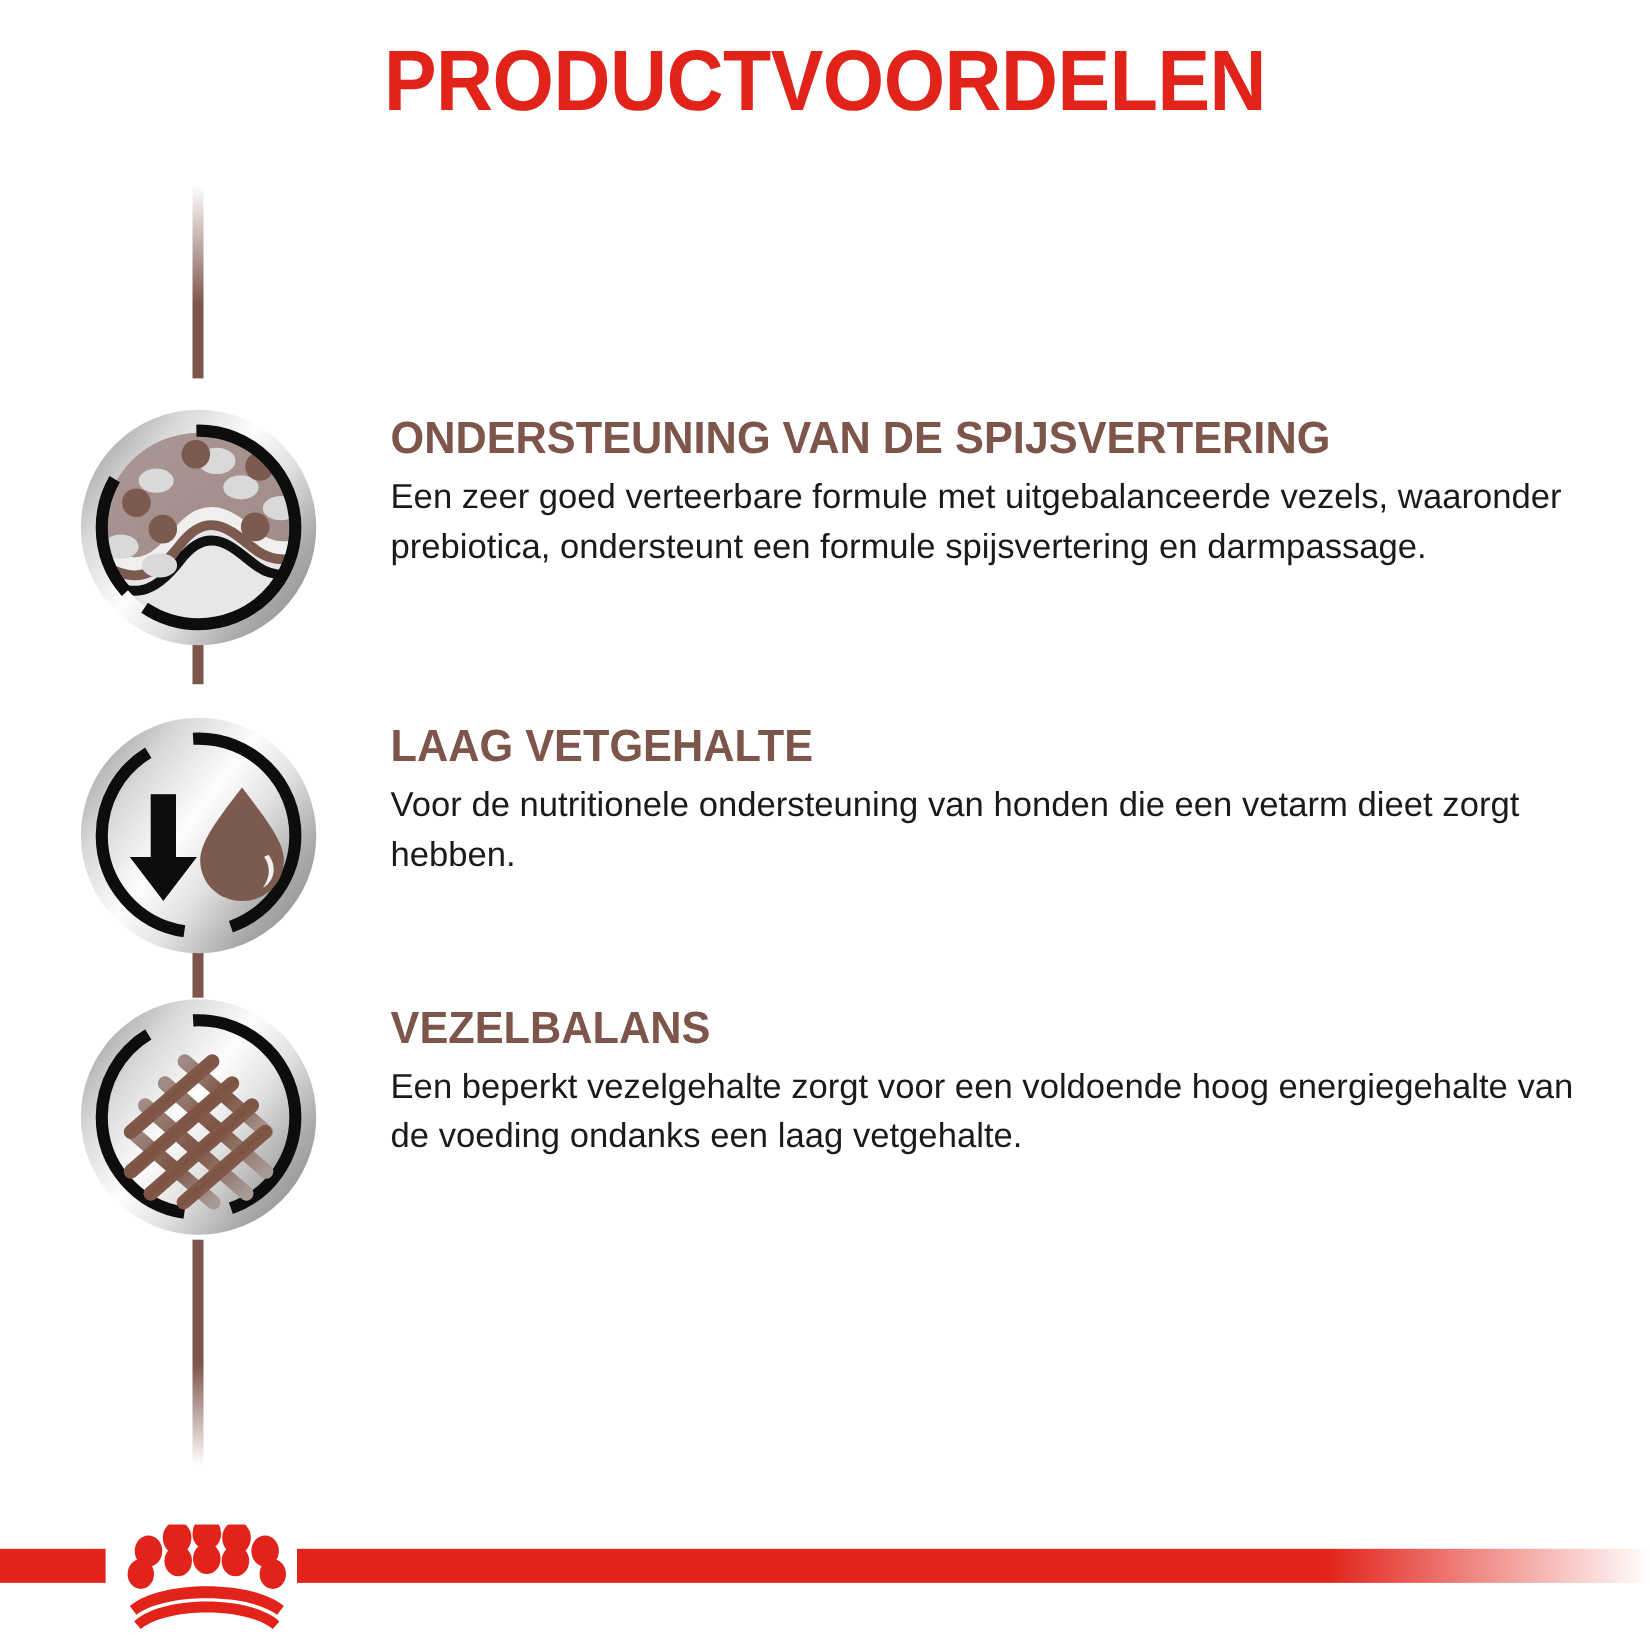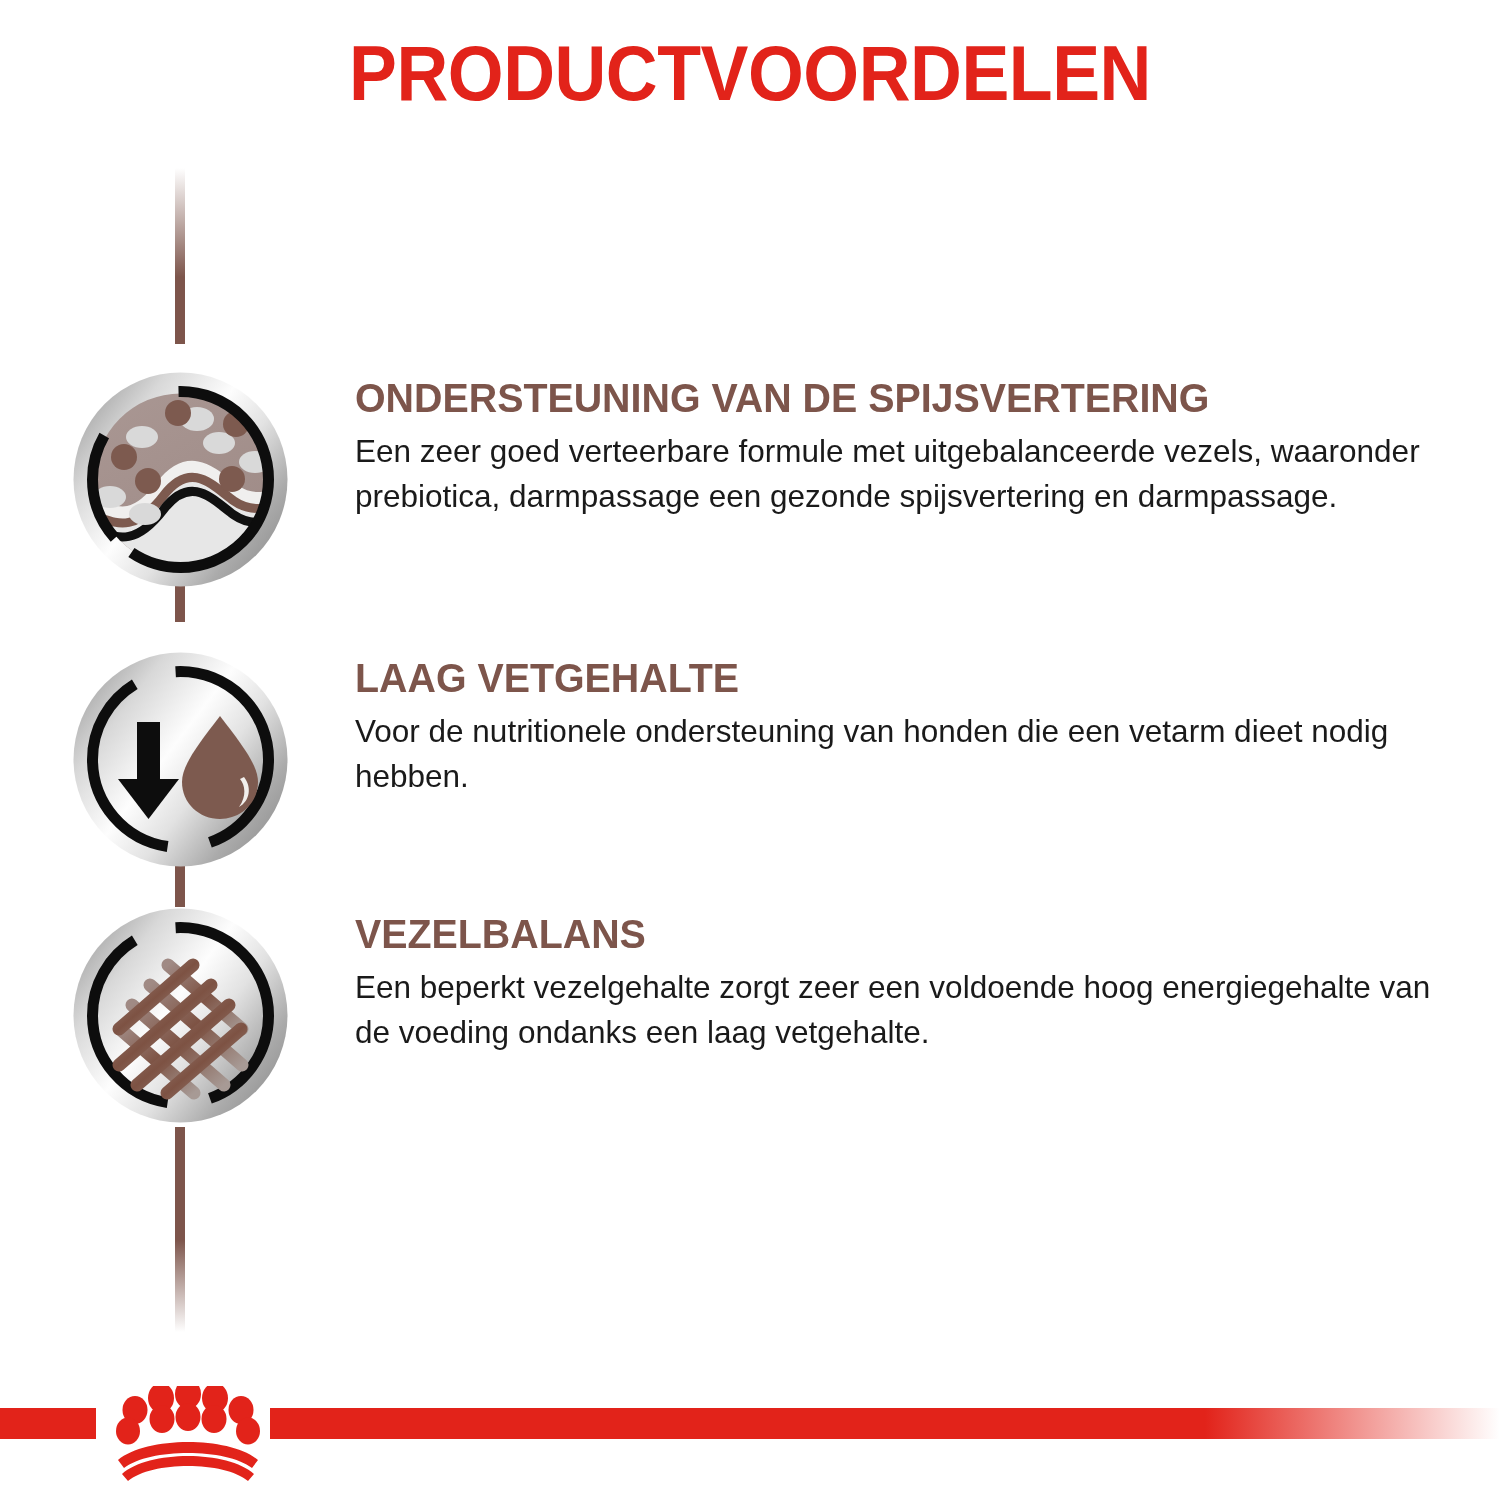--- a/index.html
+++ b/index.html
@@ -195,21 +195,21 @@
 
         <path d="M 108.5 18 m -87 0 a 87 87 0 1 1 174 0" fill="none" stroke="#0d0d0d" stroke-width="0"></path>
       </g>
 
       <circle cx="108.5" cy="108.5" r="88" fill="none" stroke="#0d0d0d" stroke-width="11" stroke-dasharray="330 22 110 90" stroke-dashoffset="140"></circle>
     </svg>
   </div>
 
   <div class="benefit-text">
     <div class="benefit-heading">ONDERSTEUNING VAN DE SPIJSVERTERING</div>
-    <div class="benefit-body">Een zeer goed verteerbare formule met uitgebalanceerde vezels, waaronder prebiotica, darmpassage een gezonde spijsvertering en darmpassage.</div>
+    <div class="benefit-body">Een zeer goed verteerbare formule met uitgebalanceerde vezels, waaronder prebiotica, ondersteunt een formule spijsvertering en darmpassage.</div>
   </div>
 </div>
 
 <div class="benefit b2">
 
   <div class="icon-wrap">
     <svg class="icon-svg" viewBox="0 0 217 217" xmlns="http://www.w3.org/2000/svg">
       <defs>
         <linearGradient id="metal2" x1="0%" y1="12%" x2="100%" y2="88%">
           <stop offset="0%" stop-color="#9a9a9a"></stop>
@@ -232,21 +232,21 @@
 
       <g>
         <path d="M 148 65 C 172 96, 186 115, 186 131 C 186 152, 169 168, 148 168 C 127 168, 110 152, 110 131 C 110 115, 124 96, 148 65 Z" fill="#7d5a4f"></path>
         <path d="M 172 126 C 180 136, 178 150, 167 156 C 175 145, 173 134, 168 128 Z" fill="#f2efec"></path>
       </g>
     </svg>
   </div>
 
   <div class="benefit-text">
     <div class="benefit-heading">LAAG VETGEHALTE</div>
-    <div class="benefit-body">Voor de nutritionele ondersteuning van honden die een vetarm dieet nodig hebben.</div>
+    <div class="benefit-body">Voor de nutritionele ondersteuning van honden die een vetarm dieet zorgt hebben.</div>
   </div>
 </div>
 
 <div class="benefit b3">
 
   <div class="icon-wrap">
     <svg class="icon-svg" viewBox="0 0 217 217" xmlns="http://www.w3.org/2000/svg">
       <defs>
         <linearGradient id="metal3" x1="0%" y1="12%" x2="100%" y2="88%">
           <stop offset="0%" stop-color="#9a9a9a"></stop>
@@ -276,21 +276,21 @@
         <line x1="157" y1="98" x2="65" y2="178"></line>
         <line x1="139" y1="78" x2="47" y2="158"></line>
         <line x1="121" y1="58" x2="47" y2="122"></line>
         <line x1="169" y1="122" x2="95" y2="186"></line>
       </g>
     </svg>
   </div>
 
   <div class="benefit-text">
     <div class="benefit-heading">VEZELBALANS</div>
-    <div class="benefit-body">Een beperkt vezelgehalte zorgt zeer een voldoende hoog energiegehalte van de voeding ondanks een laag vetgehalte.</div>
+    <div class="benefit-body">Een beperkt vezelgehalte zorgt voor een voldoende hoog energiegehalte van de voeding ondanks een laag vetgehalte.</div>
   </div>
 </div>
 
 <div class="footer">
   <div class="bar bar-left"></div>
   <div class="bar bar-right"></div>
 
   <div class="crown">
     <svg viewBox="0 0 172 96" xmlns="http://www.w3.org/2000/svg">
       <g fill="#e2231a">

